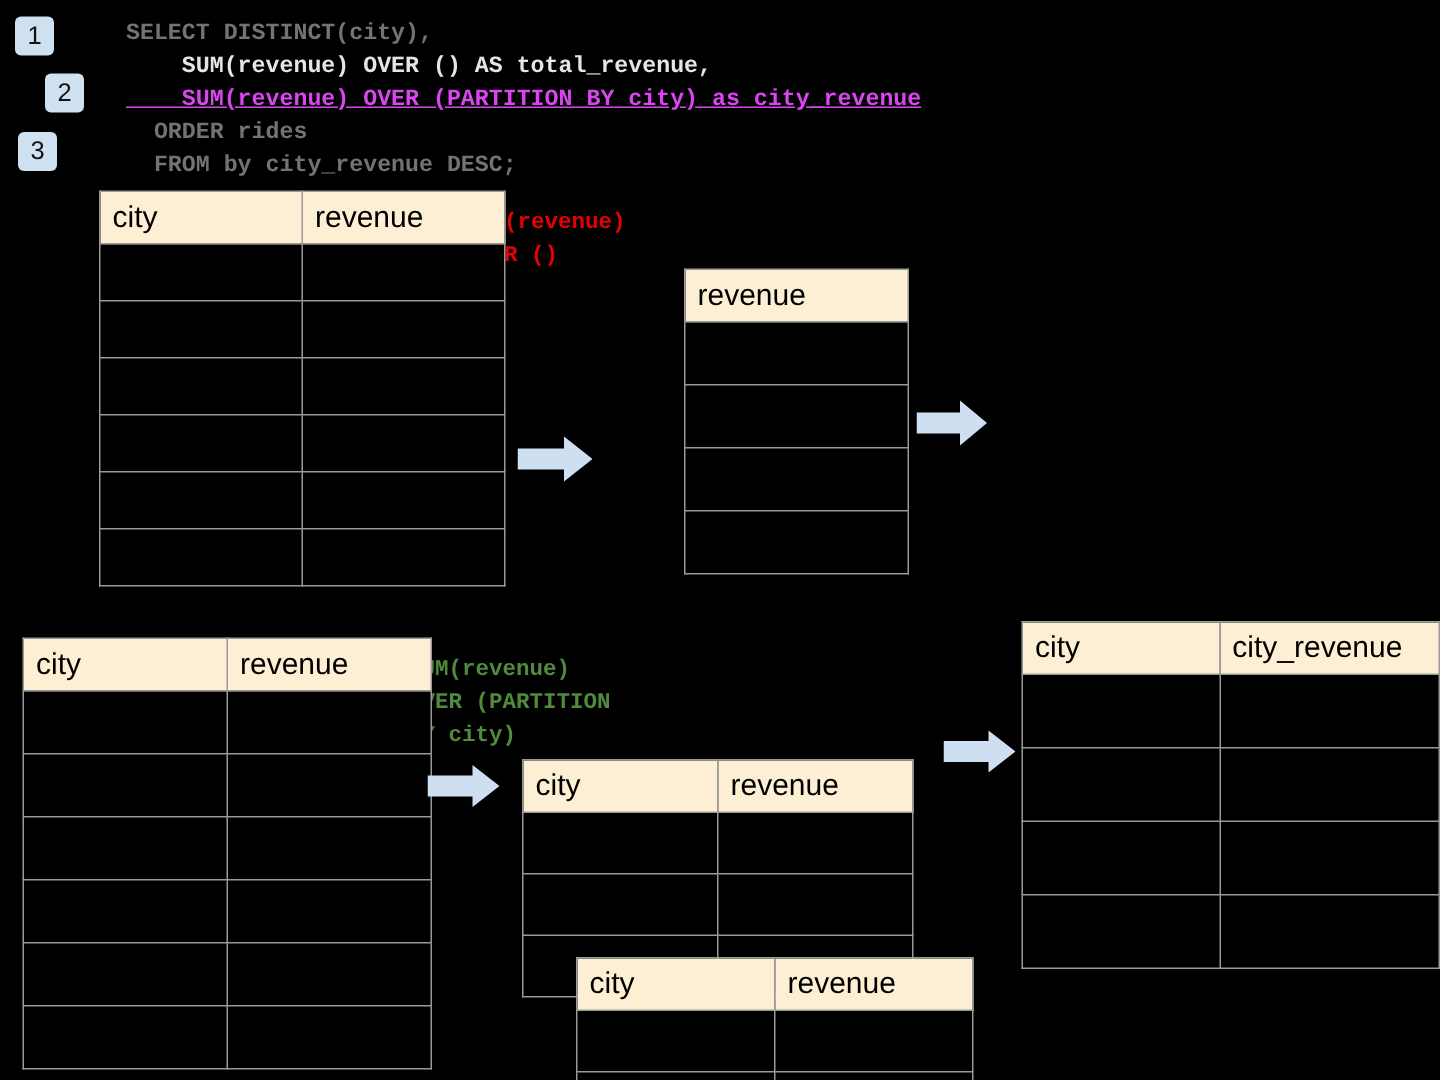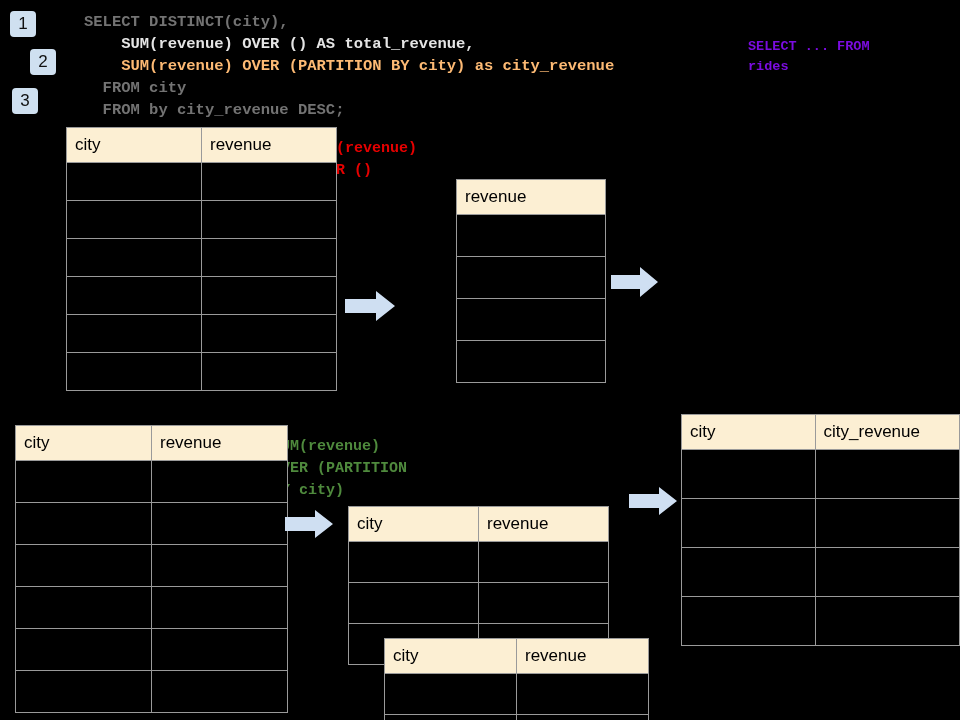--- a/index.html
+++ b/index.html
@@ -14,33 +14,33 @@
   #badge1{left:10px;top:11px;width:26px;height:26px;}
   #badge2{left:30px;top:49px;width:26px;height:26px;}
   #badge3{left:12px;top:88px;width:26px;height:26px;}
 
   
   .code{position:absolute;font-family:"Liberation Mono","DejaVu Sans Mono",monospace;
         font-size:15.5px;font-weight:bold;line-height:22px;white-space:pre;}
   #sql{left:84px;top:11px;}
   .c-purple{color:#737373;}
   .c-red{color:#e5e5e5;}
-  .c-green{color:#fdba74;}
+  .c-green{color:#d946ef;text-decoration:underline;}
   #side-note{left:748px;top:37px;font-size:13.5px;line-height:20px;color:#7b0ce0;}
 
   
   .annot{position:absolute;font-family:"Liberation Mono","DejaVu Sans Mono",monospace;
          font-size:15px;font-weight:bold;line-height:22px;white-space:pre;}
   #annot-red{left:309px;top:138px;color:#e60000;}
   #annot-green{left:272px;top:436px;color:#4f8a3d;}
 
   
   .tbl{position:absolute;border-collapse:collapse;table-layout:fixed;}
   .tbl th,.tbl td{border:1px solid #9a9a9a;padding:0;margin:0;}
-  .tbl th{background:#fcefd3;color:#000;font-weight:normal;font-size:17px;
+  .tbl th{background:#fcefd3;color:#000;font-weight:normal;font-size:20px;
           text-align:left;padding:0 8px;height:34px;line-height:34px;
           font-family:"Liberation Sans",sans-serif;}
   .tbl td{background:#000;height:36px;}
 
   
   #t-src1{left:66px;top:127px;}
   #t-src1 th,#t-src1 td{width:118px;}
   #t-src1 th:nth-child(1),#t-src1 td:nth-child(1){width:118px;}
   #t-src1 th:nth-child(2),#t-src1 td:nth-child(2){width:118px;}
   #t-src1 td{height:37px;}
@@ -78,25 +78,23 @@
 
 <div class="stage">
 
   <div class="badge" id="badge1">1</div>
   <div class="badge" id="badge2">2</div>
   <div class="badge" id="badge3">3</div>
 
   <div class="code" id="sql"><span class="c-purple">SELECT DISTINCT(city),</span>
 <span class="c-red">    SUM(revenue) OVER () AS total_revenue,</span>
 <span class="c-green">    SUM(revenue) OVER (PARTITION BY city) as city_revenue</span>
-<span class="c-purple">  FROM city</span>
+<span class="c-purple">  ORDER rides</span>
 <span class="c-purple">  FROM by city_revenue DESC;</span></div>
 
-  <div class="code" id="side-note"><span>SELECT ... FROM</span>
-<span>rides</span></div>
 
   <div class="annot" id="annot-red"><span>SUM(revenue)</span>
 <span>OVER ()</span></div>
 
   <div class="annot" id="annot-green"><span>SUM(revenue)</span>
 <span>OVER (PARTITION</span>
 <span>BY city)</span></div>
 
   <table class="tbl" id="t-src1">
     <thead>

